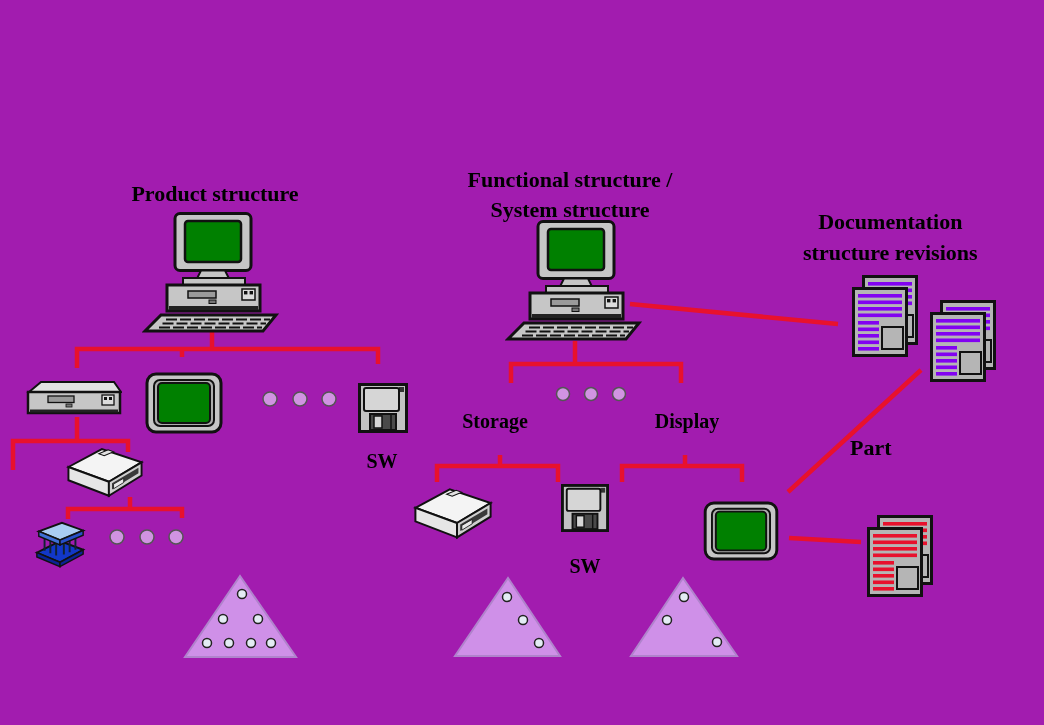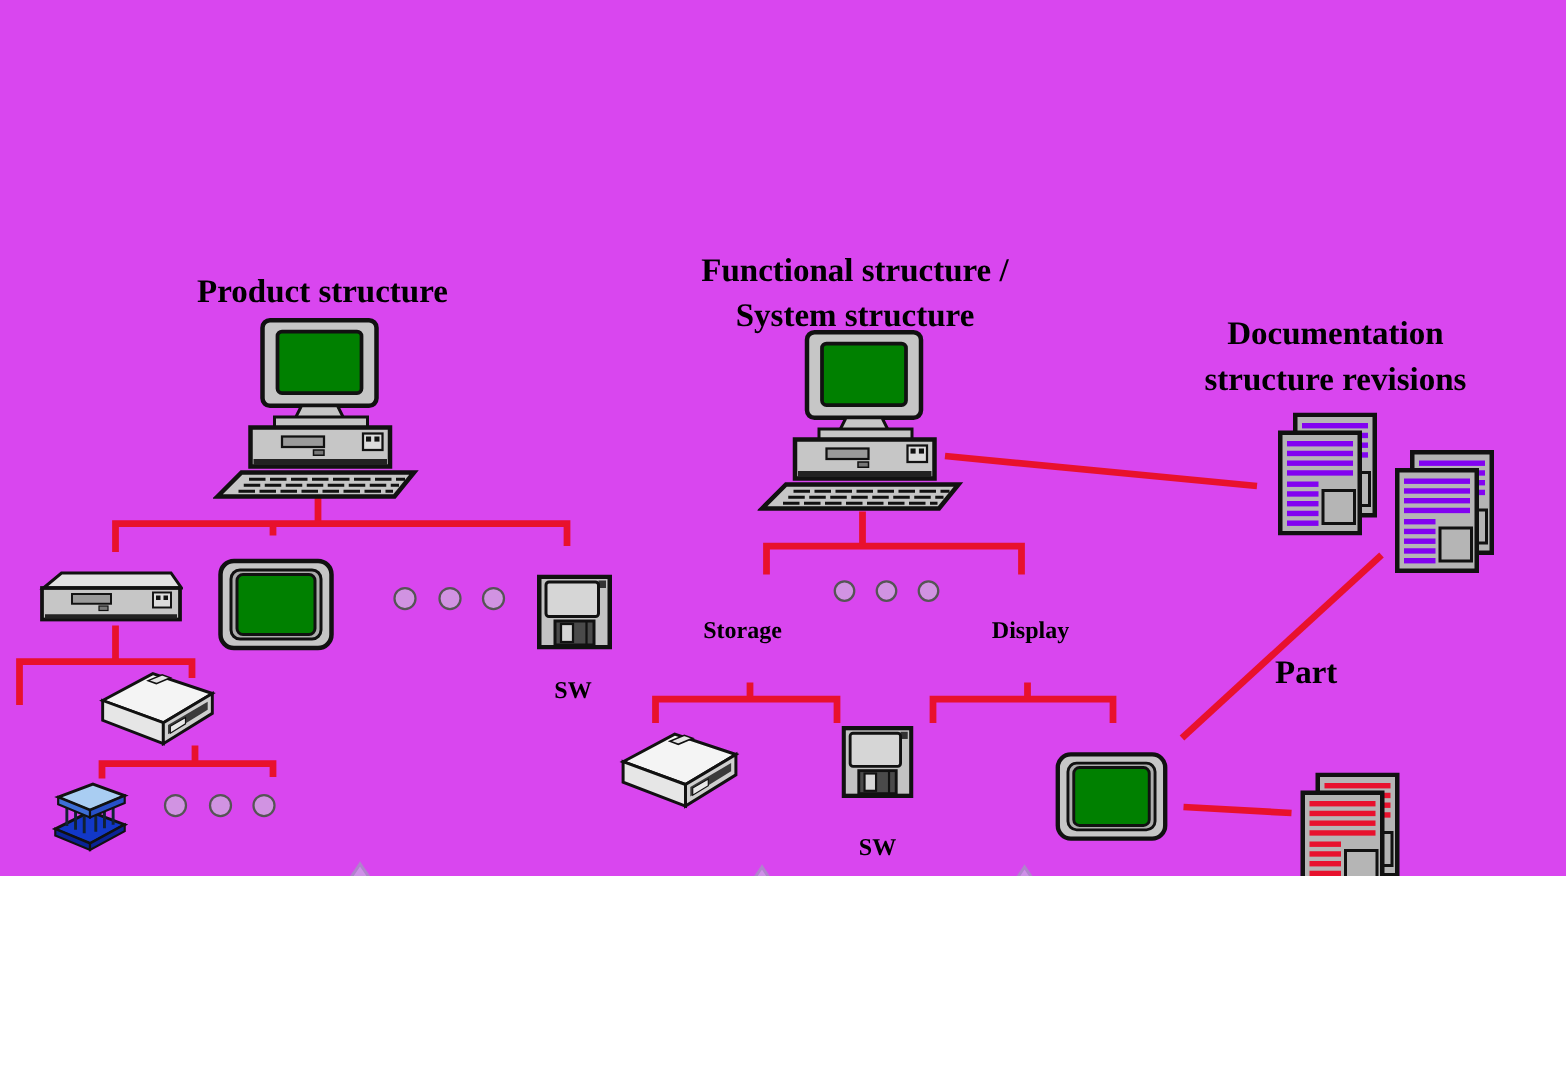--- a/index.html
+++ b/index.html
@@ -1,22 +1,22 @@
 <!DOCTYPE html>
 <html style="--line-red: #e8112d; --screen-green: #008000; --silver: #c6c6c6; --silver-light: #e2e2e2; --doc-gray: #b5b5b5; --stripe-purple: #8202f1; --stripe-red: #e8112d; --triangle-purple: #cf90e8; --dot-plum: #d193e2; --chip-blue-dark: #1238c8; --chip-blue-light: #a9cdf2;"><head>
 <meta charset="utf-8">
 <style>
   html,body{margin:0;padding:0;background:#fff;}
-  .stage{position:relative;width:1044px;height:584px;background:#d946ef;overflow:hidden;
+  .stage{position:relative;width:1044px;height:725px;background:#a21caf;overflow:hidden;
          font-family:"Liberation Serif",serif;}
   .stage svg{position:absolute;left:0;top:0;}
   .lbl{position:absolute;color:#000;font-weight:bold;white-space:nowrap;text-align:center;}
   .lbl.center{text-align:center;}
   .t21{font-size:22px;line-height:30px;}
-  .t19{font-size:16px;line-height:24px;}
+  .t19{font-size:20px;line-height:24px;}
   
   .redline{stroke:var(--line-red,#e8112d);stroke-width:4.5;fill:none;stroke-linecap:butt;}
   .silver{fill:var(--silver,#c6c6c6);stroke:#111;}
   .silverL{fill:var(--silver-light,#dedede);stroke:#111;}
   .green{fill:var(--screen-green,#008000);stroke:#111;}
   .docpage{fill:var(--doc-gray,#b5b5b5);stroke:#111;}
   .stripe{fill:currentColor;}
   .stripes-purple{color:var(--stripe-purple,#8202f1);}
   .stripes-red{color:var(--stripe-red,#e8112d);}
   .tri{fill:var(--triangle-purple,#cf90e8);stroke:#b083cc;stroke-width:2;}

